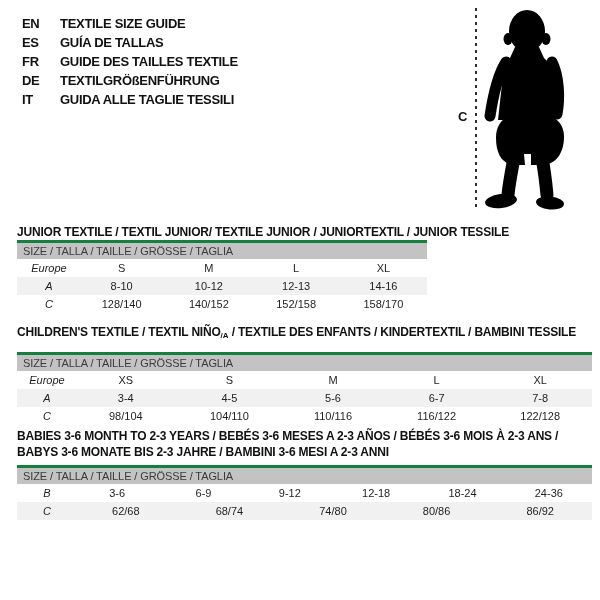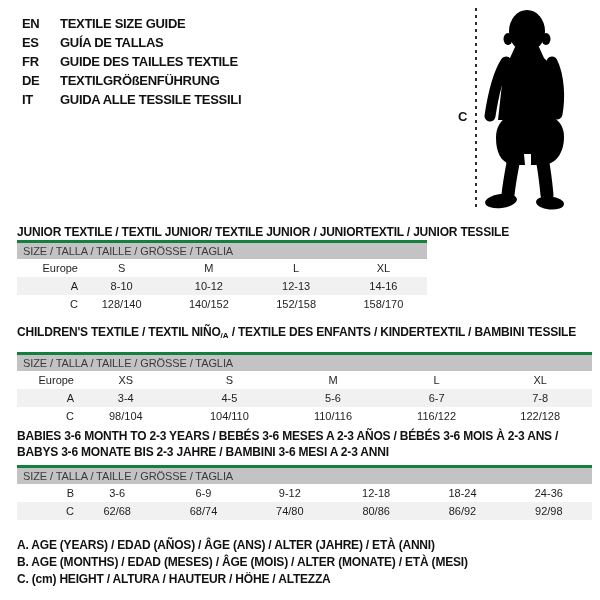--- a/index.html
+++ b/index.html
@@ -40,21 +40,21 @@
   .sizetable{position:absolute;font-size:11px;color:#1e1e1e;}
   .table-junior{top:240px;left:17px;width:410px;}
   .table-children{top:352px;left:17px;width:575px;}
   .table-babies{top:465px;left:17px;width:575px;}
   .bar{
     height:16px;line-height:16px;background:#c3c3c3;border-top:3px solid #15803d;
     padding-left:6px;color:#3a3a3a;font-size:11px;letter-spacing:-0.1px;white-space:nowrap;
   }
   .trow{display:flex;height:18px;line-height:18px;}
   .trow.shaded{background:#f1f1f1;}
-  .lbl{padding-left:3px;text-align:right;flex:0 0 auto;}
+  .lbl{padding-left:3px;text-align:center;flex:0 0 auto;font-style:italic;}
   .table-junior .lbl{width:58px;}
   .table-children .lbl{width:54px;}
   .table-babies .lbl{width:54px;}
   .cell{flex:1;text-align:center;}
 
   
   .legend{position:absolute;top:537px;left:17px;}
   .legend-line{font-weight:bold;font-size:12px;line-height:17px;color:#111;
     letter-spacing:-0.2px;white-space:nowrap;}
 </style>
@@ -75,21 +75,21 @@
       <div class="lang-row">
         <span class="lang-code">FR</span>
         <span class="lang-label">GUIDE DES TAILLES TEXTILE</span>
       </div>
       <div class="lang-row">
         <span class="lang-code">DE</span>
         <span class="lang-label">TEXTILGRÖßENFÜHRUNG</span>
       </div>
       <div class="lang-row">
         <span class="lang-code">IT</span>
-        <span class="lang-label">GUIDA ALLE TESSILE TESSILI</span>
+        <span class="lang-label">GUIDA ALLE TAGLIE TESSILI</span>
       </div>
     </div>
 
   <div class="figure">
     <span class="c-label">C</span>
     <div class="dotted"></div>
     <svg class="baby-svg" width="116" height="205" viewBox="0 0 116 205" aria-hidden="true">
       <g fill="#000000" stroke="none">
         <ellipse cx="43" cy="23" rx="18" ry="21"></ellipse>
         <ellipse cx="24" cy="31" rx="4.5" ry="6"></ellipse>
@@ -181,23 +181,17 @@
           <div class="cell">18-24</div>
           <div class="cell">24-36</div>
         </div>
         <div class="trow shaded">
           <div class="lbl">C</div>
           <div class="cell">62/68</div>
           <div class="cell">68/74</div>
           <div class="cell">74/80</div>
           <div class="cell">80/86</div>
           <div class="cell">86/92</div>
-          <div class="cell">92/98</div>
         </div>
       </div>
     </div>
 
-  <div class="legend" id="legend">
-      <div class="legend-line">A. AGE (YEARS) / EDAD (AÑOS) / ÂGE (ANS) / ALTER (JAHRE) / ETÀ (ANNI)</div>
-      <div class="legend-line">B. AGE (MONTHS) / EDAD (MESES) / ÂGE (MOIS) / ALTER (MONATE) / ETÀ (MESI)</div>
-      <div class="legend-line">C. (cm) HEIGHT / ALTURA / HAUTEUR / HÖHE / ALTEZZA</div>
-    </div>
 </div>
 
 </body></html>

